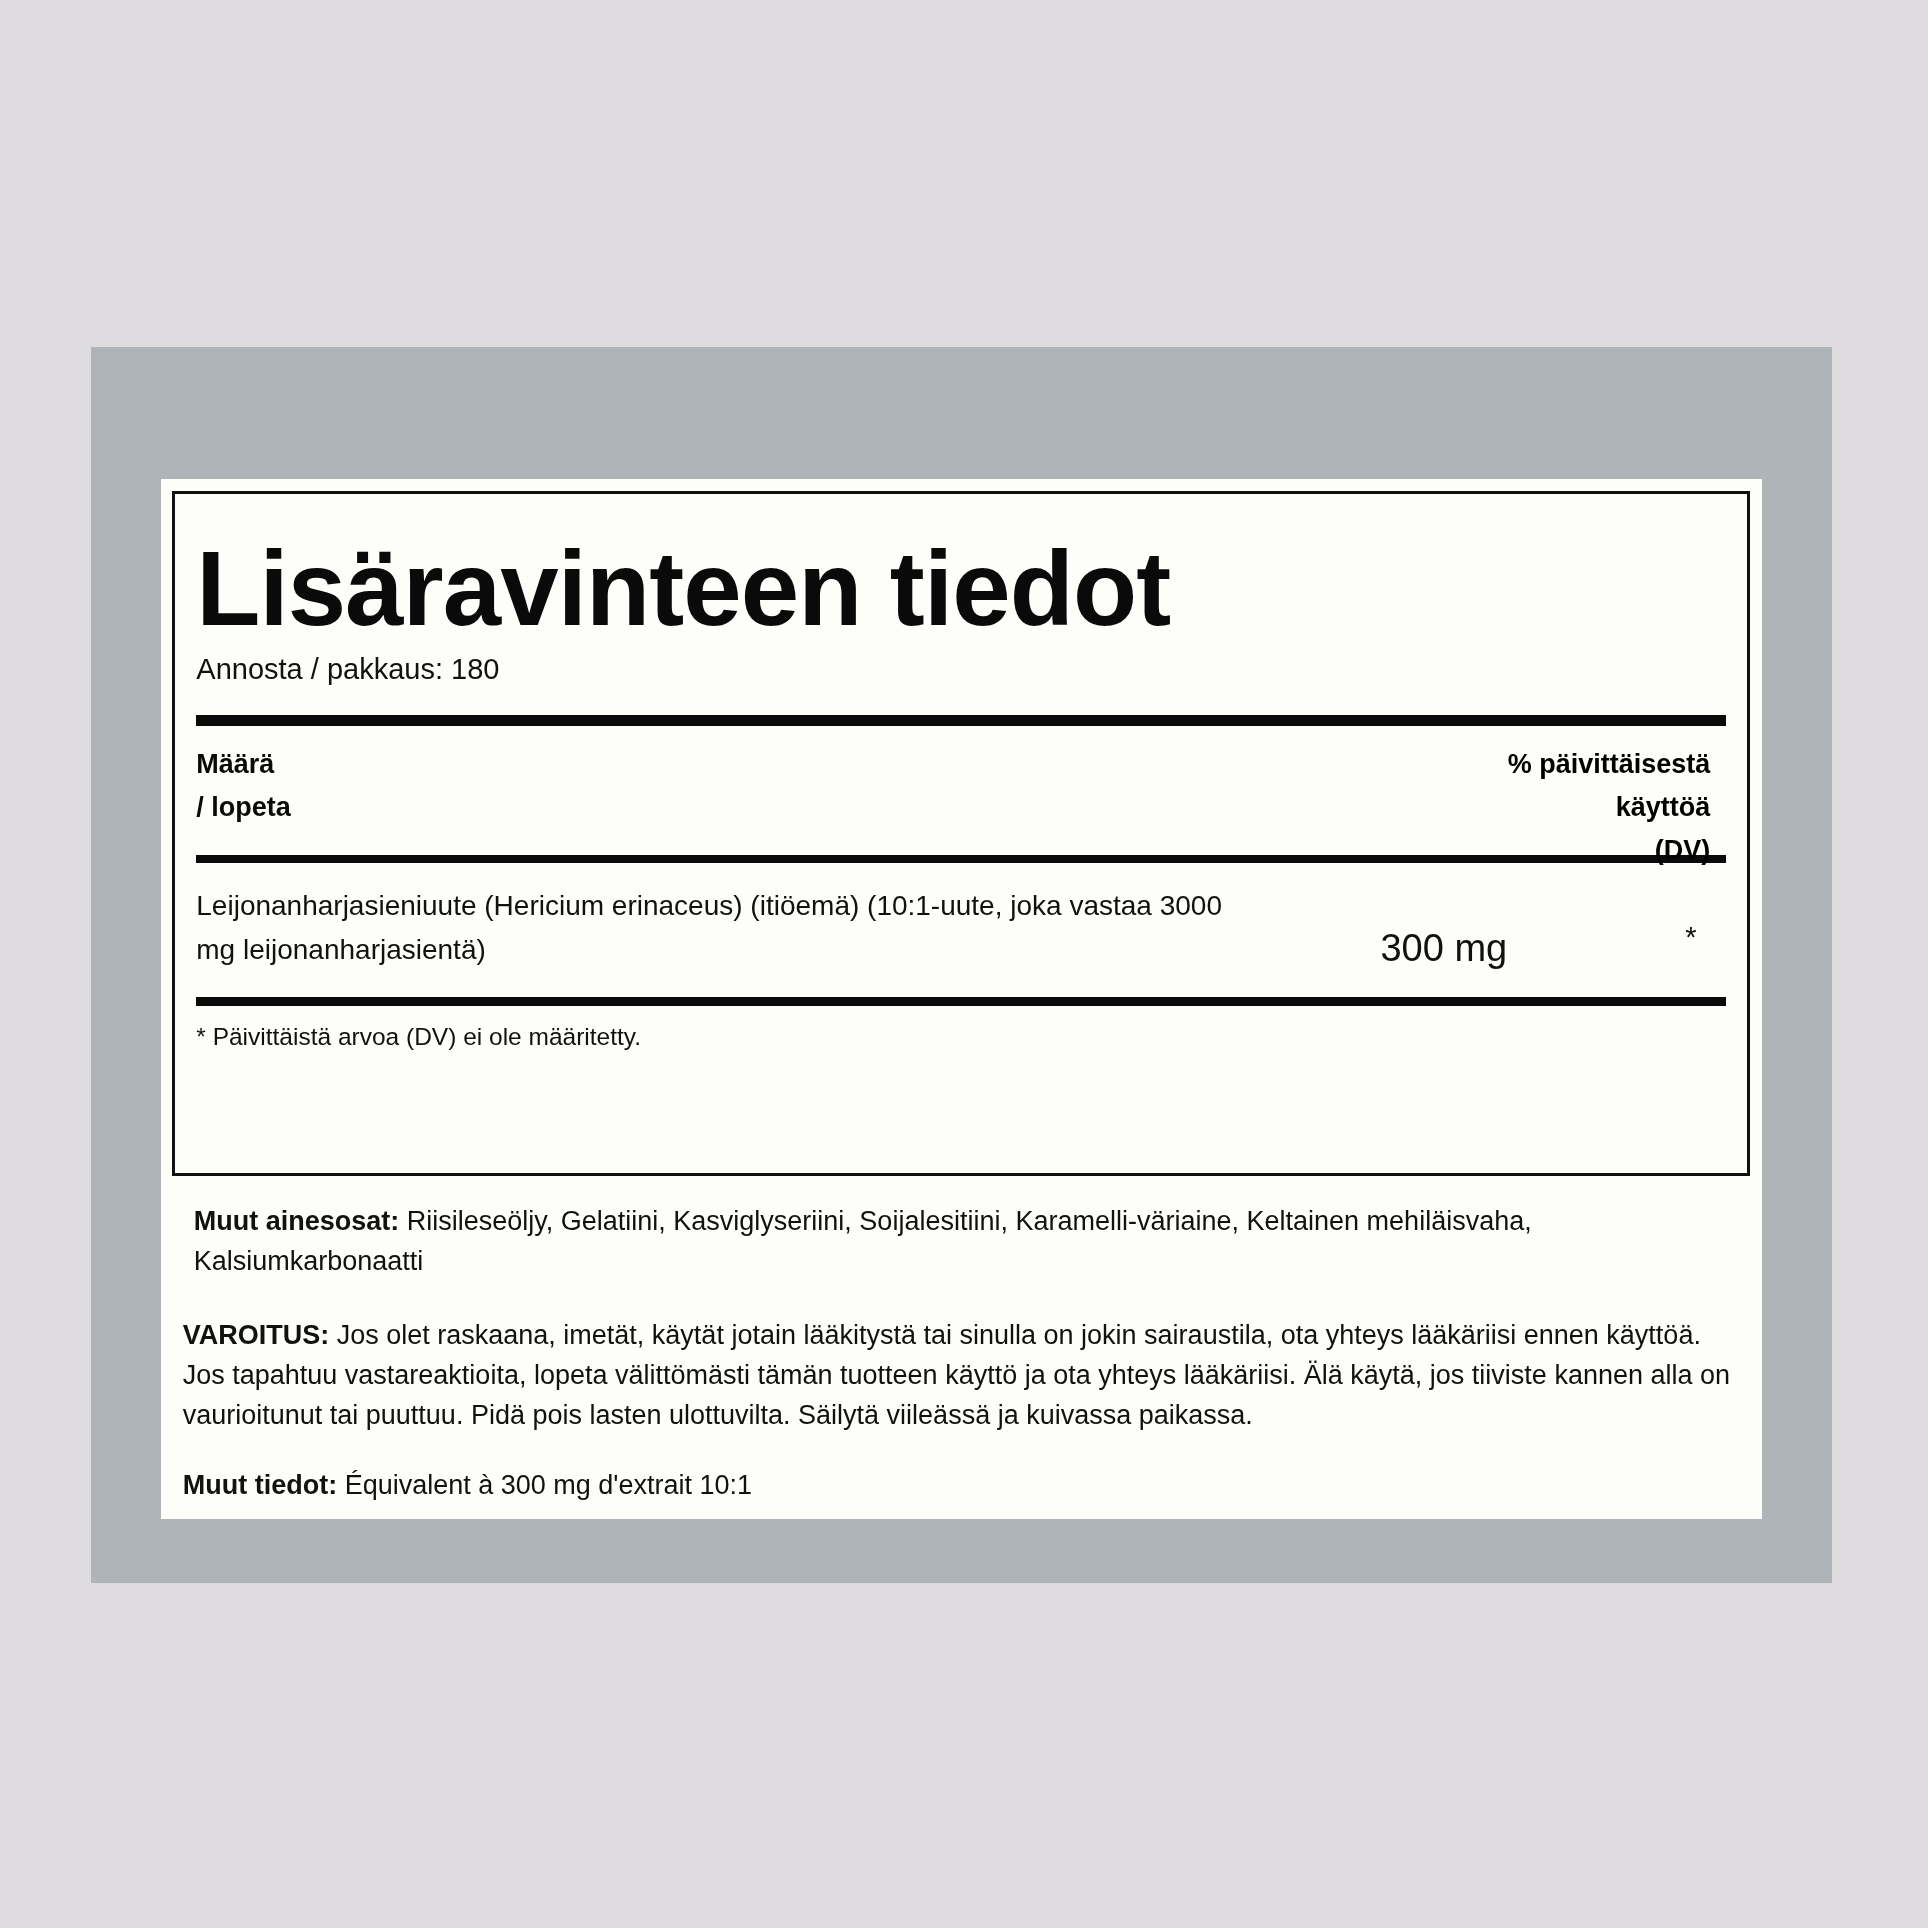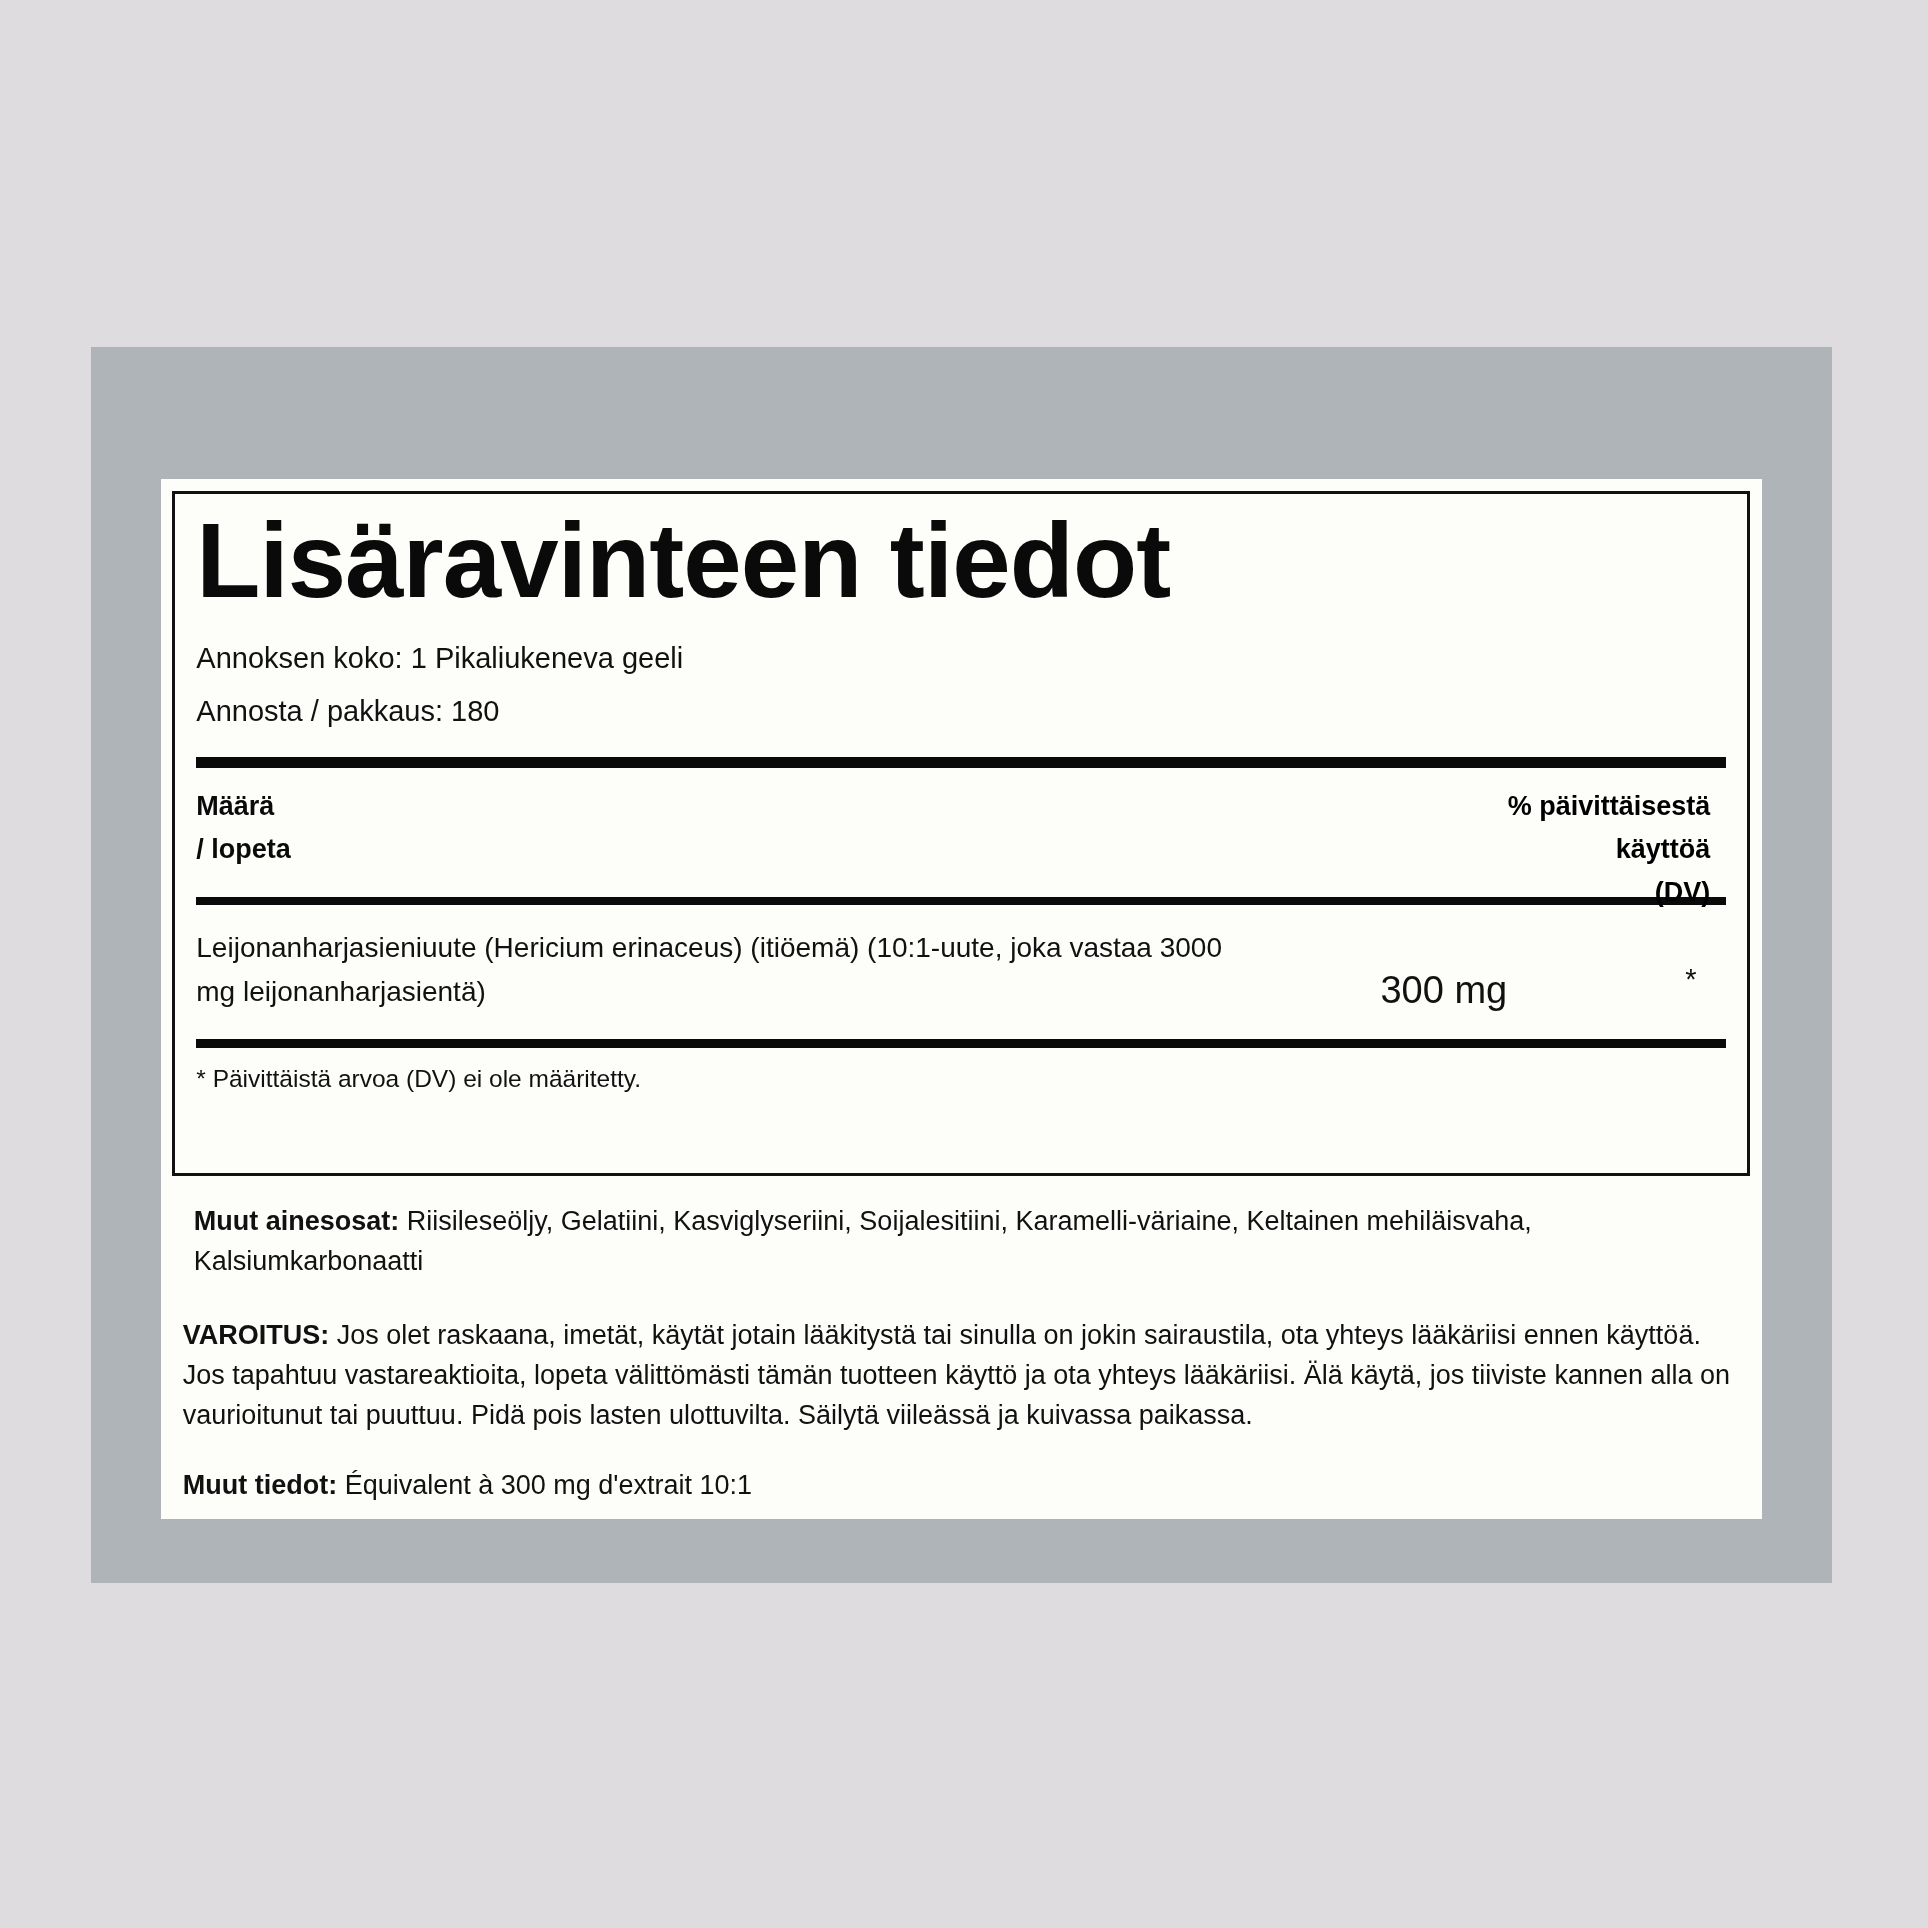--- a/index.html
+++ b/index.html
@@ -69,21 +69,21 @@
   }
 
   #facts-title {
     font-family: "Liberation Sans Narrow", "Liberation Sans", sans-serif;
     font-stretch: condensed;
     font-weight: bold;
     font-size: 105px;
     line-height: 109px;
     letter-spacing: -0.9px;
     color: #0a0a0a;
-    margin-top: 12px;
+    margin-top: 40px;
     white-space: nowrap;
   }
 
   .serving-line {
     font-family: "Liberation Sans Narrow", "Liberation Sans", sans-serif;
     font-stretch: condensed;
     font-size: 29px;
     line-height: 53px;
     color: #111;
   }
@@ -208,21 +208,20 @@
 
 <div id="gray-panel">
 
 
   <div id="label-card">
 
     <div id="facts-box">
 
       <div id="facts-title">Lisäravinteen tiedot</div>
 
-      <div id="serving-size" class="serving-line">Annoksen koko: 1 Pikaliukeneva geeli</div>
       <div id="servings-per-container" class="serving-line">Annosta / pakkaus: 180</div>
 
       <div id="rule-top" class="rule-thick"></div>
 
       <div id="header-row">
         <div id="header-left">
           <div>Määrä</div>
           <div>/ lopeta</div>
         </div>
         <div id="header-right">

